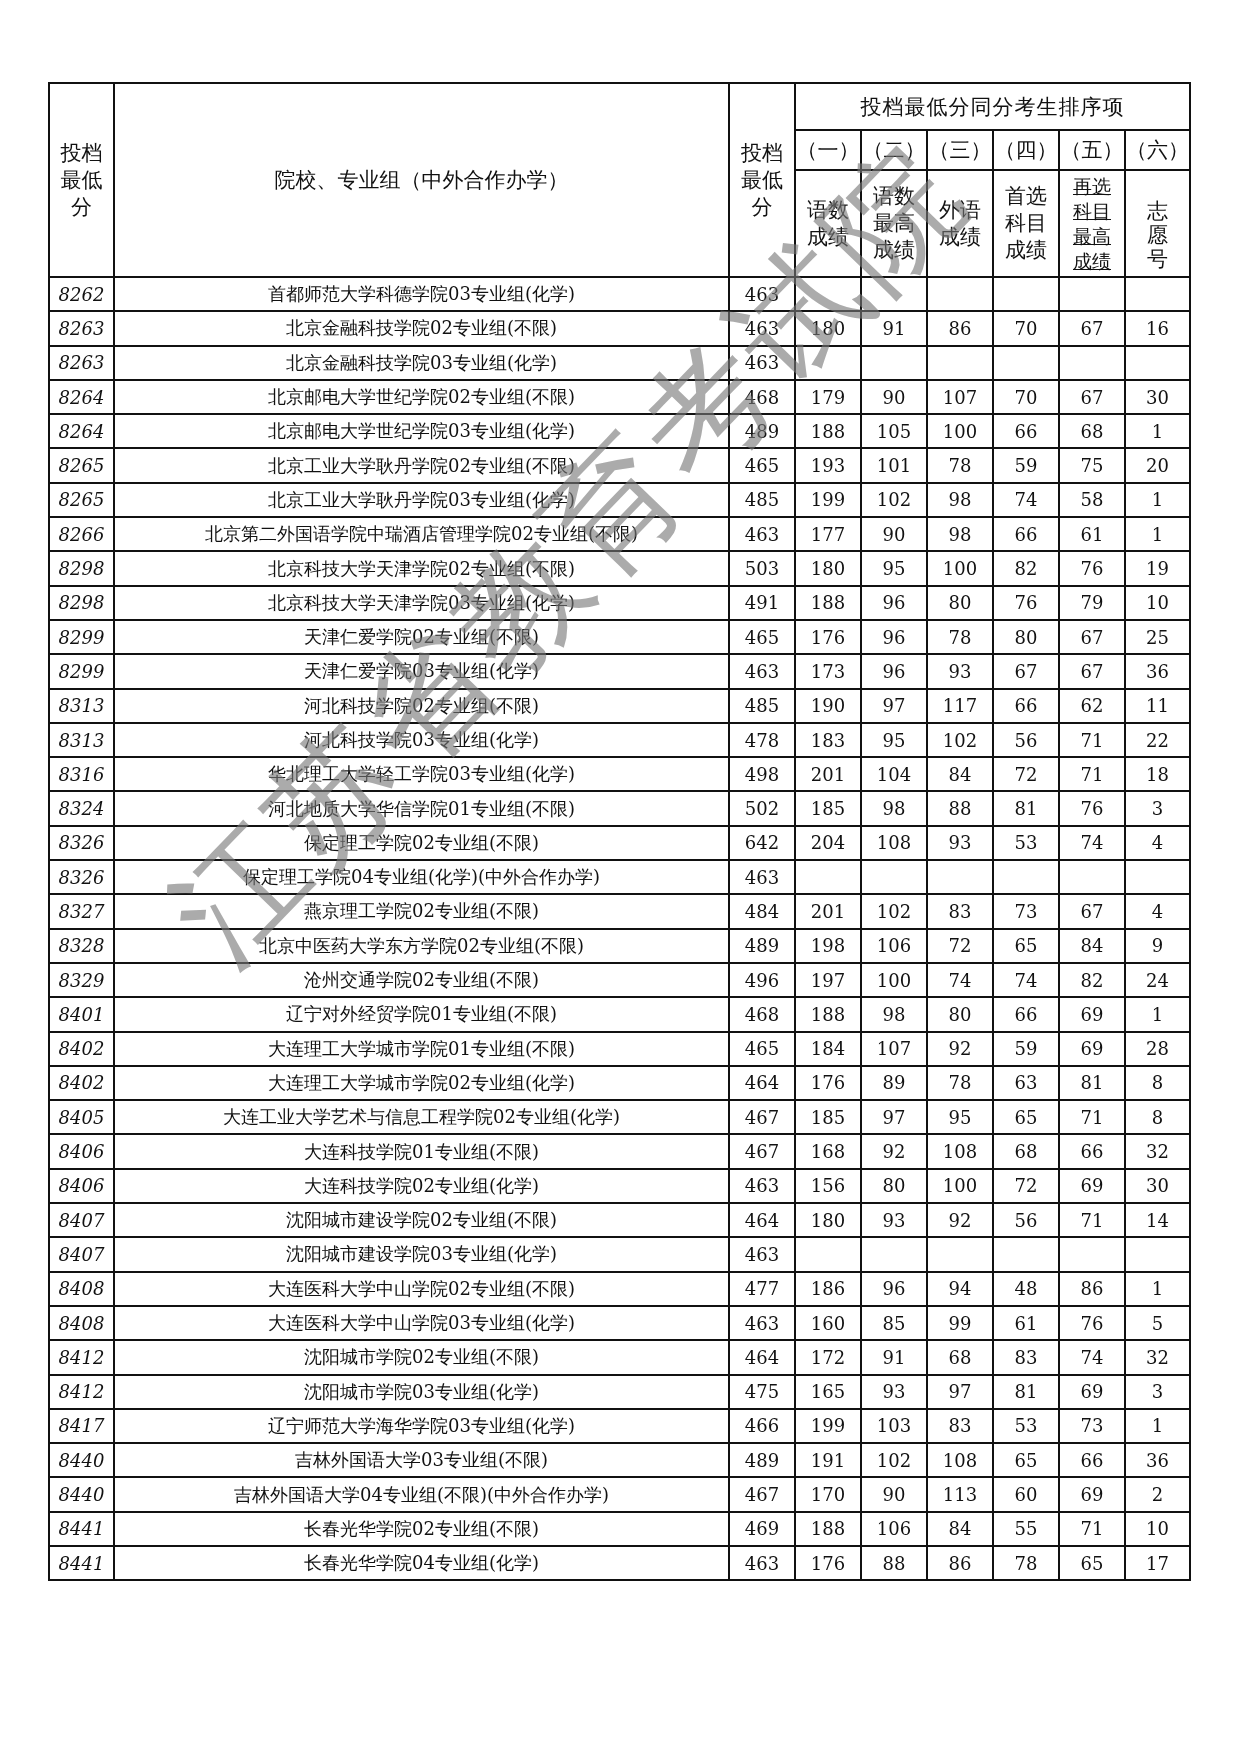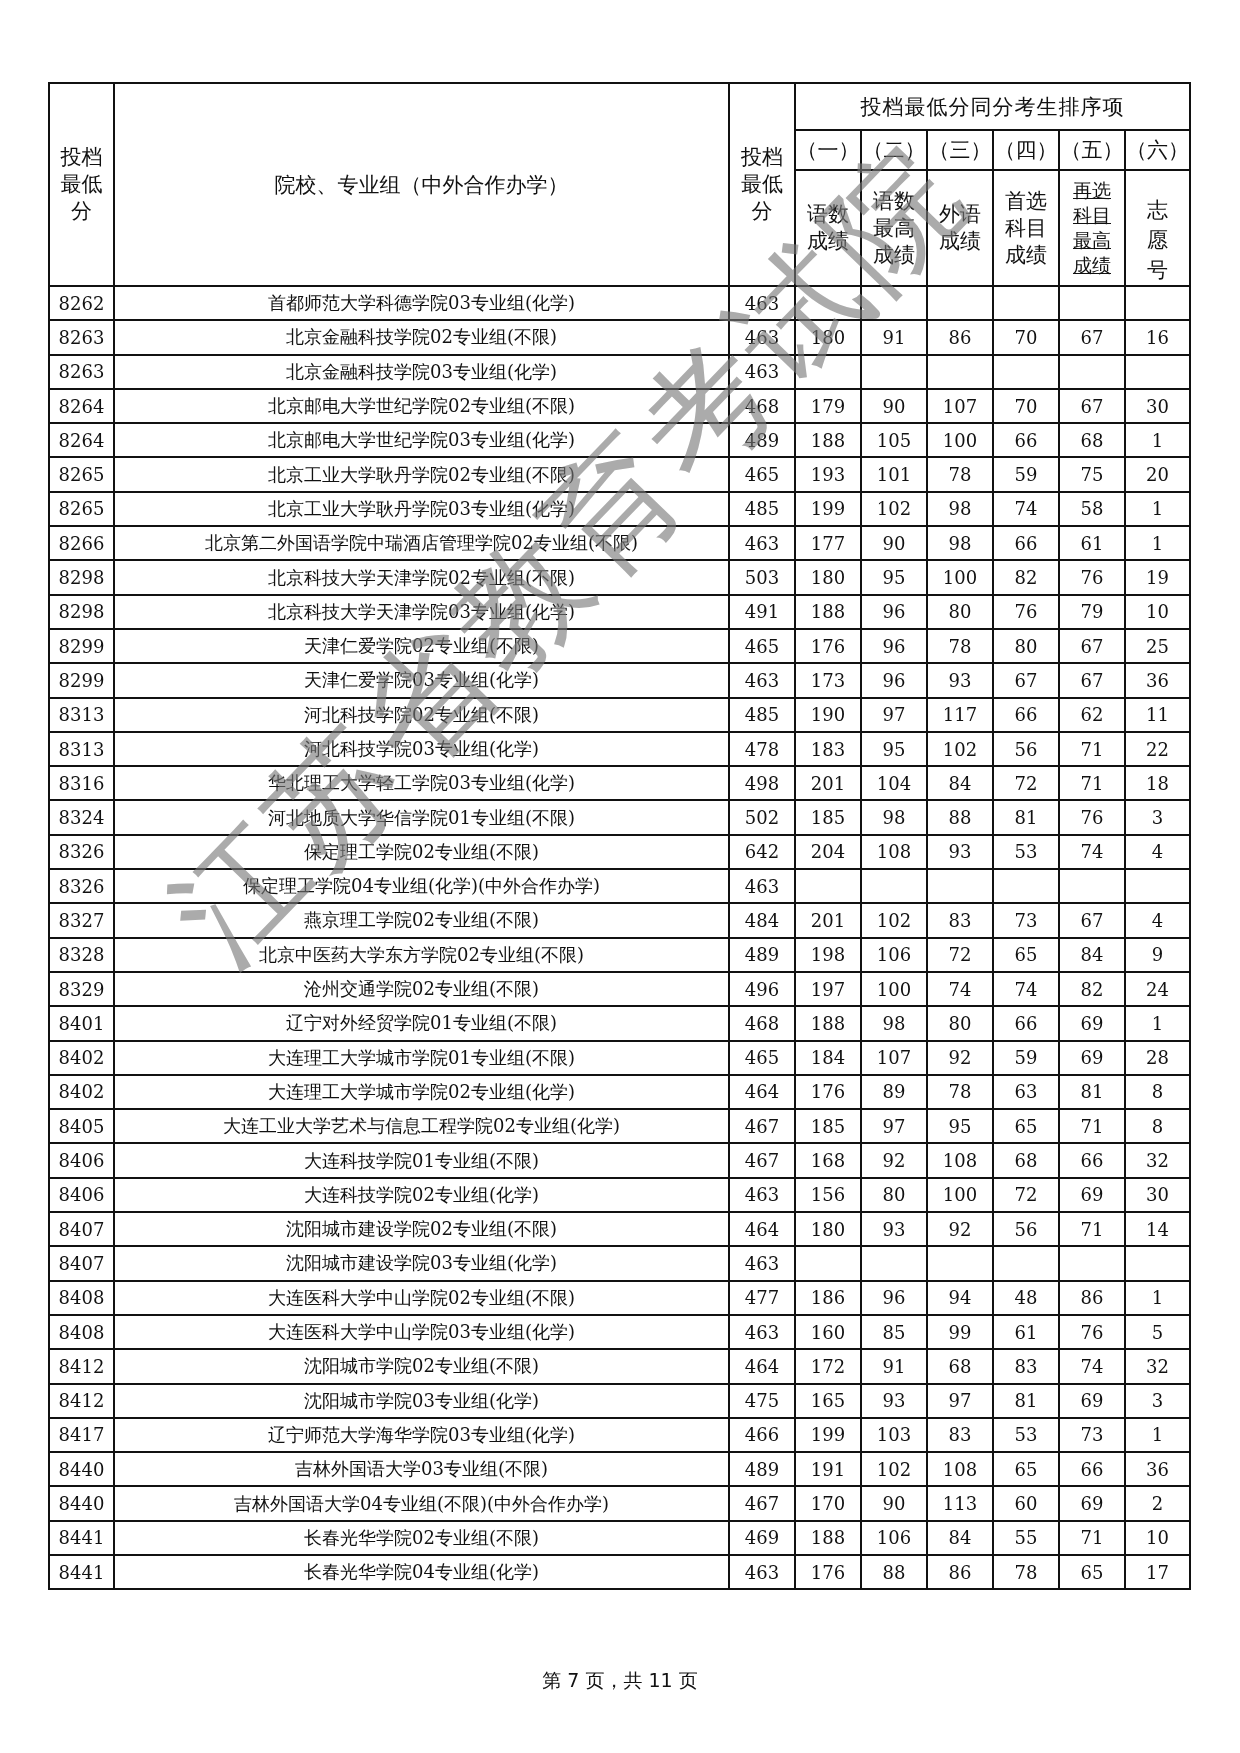--- a/index.html
+++ b/index.html
@@ -9,24 +9,24 @@
   table.grid { position: absolute; left: 48px; top: 82px; border-collapse: collapse;
                table-layout: fixed; width: 1141px; }
   table.grid td, table.grid th { border: 2px solid #111; padding: 0; text-align: center;
                vertical-align: middle; overflow: hidden; white-space: nowrap; }
   table.grid th { font-family: "DejaVu Sans", "Liberation Sans", sans-serif; font-weight: normal;
                   font-size: 21px; line-height: 26px; }
   .h-title { height: 45px; font-size: 21px; letter-spacing: 1px; }
   .h-num { height: 38px; font-size: 20px; }
   .h-sub { height: 105px; white-space: normal !important; }
   .vtxt { display: inline-block; width: 2.1em; word-break: break-all; white-space: normal; line-height: 27px; }
-  .vtxt1 { display: inline-block; width: 1.1em; word-break: break-all; white-space: normal; line-height: 30px; margin-top: 24px; }
+  .vtxt1 { display: inline-block; width: 1.1em; word-break: break-all; white-space: normal; line-height: 24px; margin-top: 24px; }
   .vtxt-sm { display:inline-block; width: 2.2em; word-break: break-all; white-space: normal; line-height: 25px; font-size: 19px; text-decoration: underline;}
   table.grid td { height: 32.3px; font-size: 18px; }
-  td.code { font-size: 18px; }
+  td.code { font-size: 18px; font-style: italic; }
   td.name { text-align: left; padding-left: 4px; font-size: 18px; border-radius: 11px; }
   td.num { font-size: 18px; }
   .footer { position: absolute; top: 1668px; left: 0; width: 1240px; text-align: center;
             font-family: "DejaVu Sans", "Liberation Sans", sans-serif; font-size: 19px; color: #111; }
   .watermark { position: absolute; left: 135px; top: 880px; width: 1100px;
                transform: rotate(-46deg); transform-origin: 0 0;
                font-family: "DejaVu Sans", "Liberation Sans", sans-serif;
                font-size: 128px; color: rgba(120,120,120,0.62); letter-spacing: 6px;
                white-space: nowrap; pointer-events: none; }
 </style>
@@ -485,16 +485,15 @@
           <td class="num">176</td>
           <td class="num">88</td>
           <td class="num">86</td>
           <td class="num">78</td>
           <td class="num">65</td>
           <td class="num">17</td>
         </tr>
       </tbody>
   </table>
 
-  <div class="footer">第 7 页，共 11 页</div>
 
   <div class="watermark">江苏省教育考试院</div>
 </div>
 
 </body></html>

